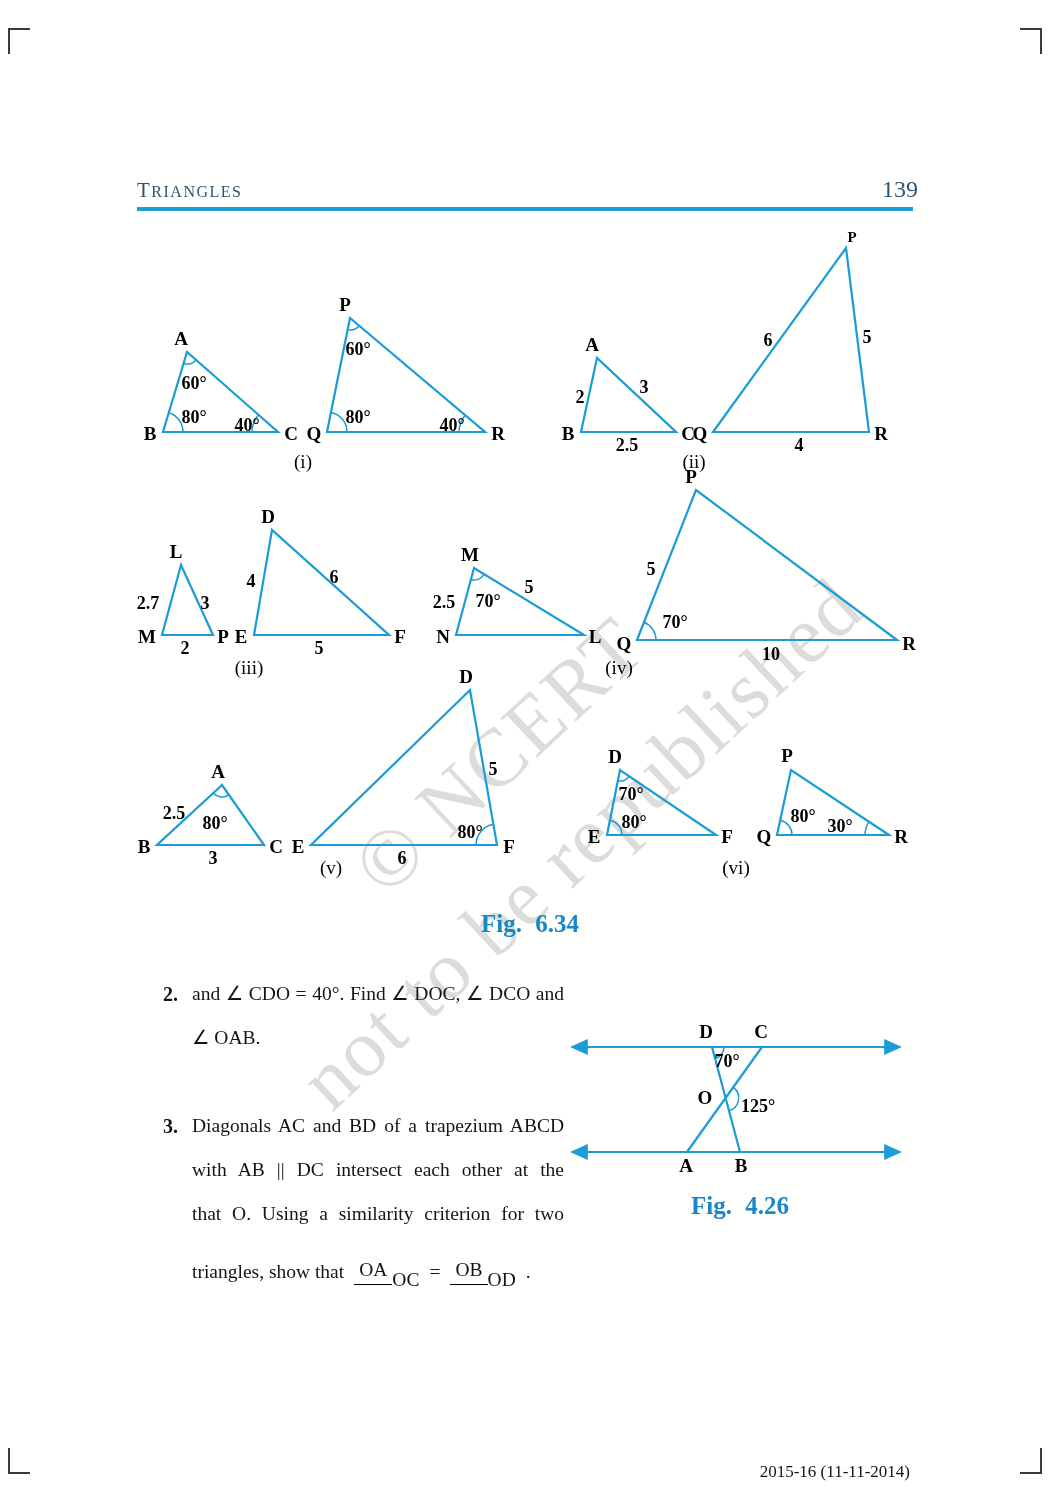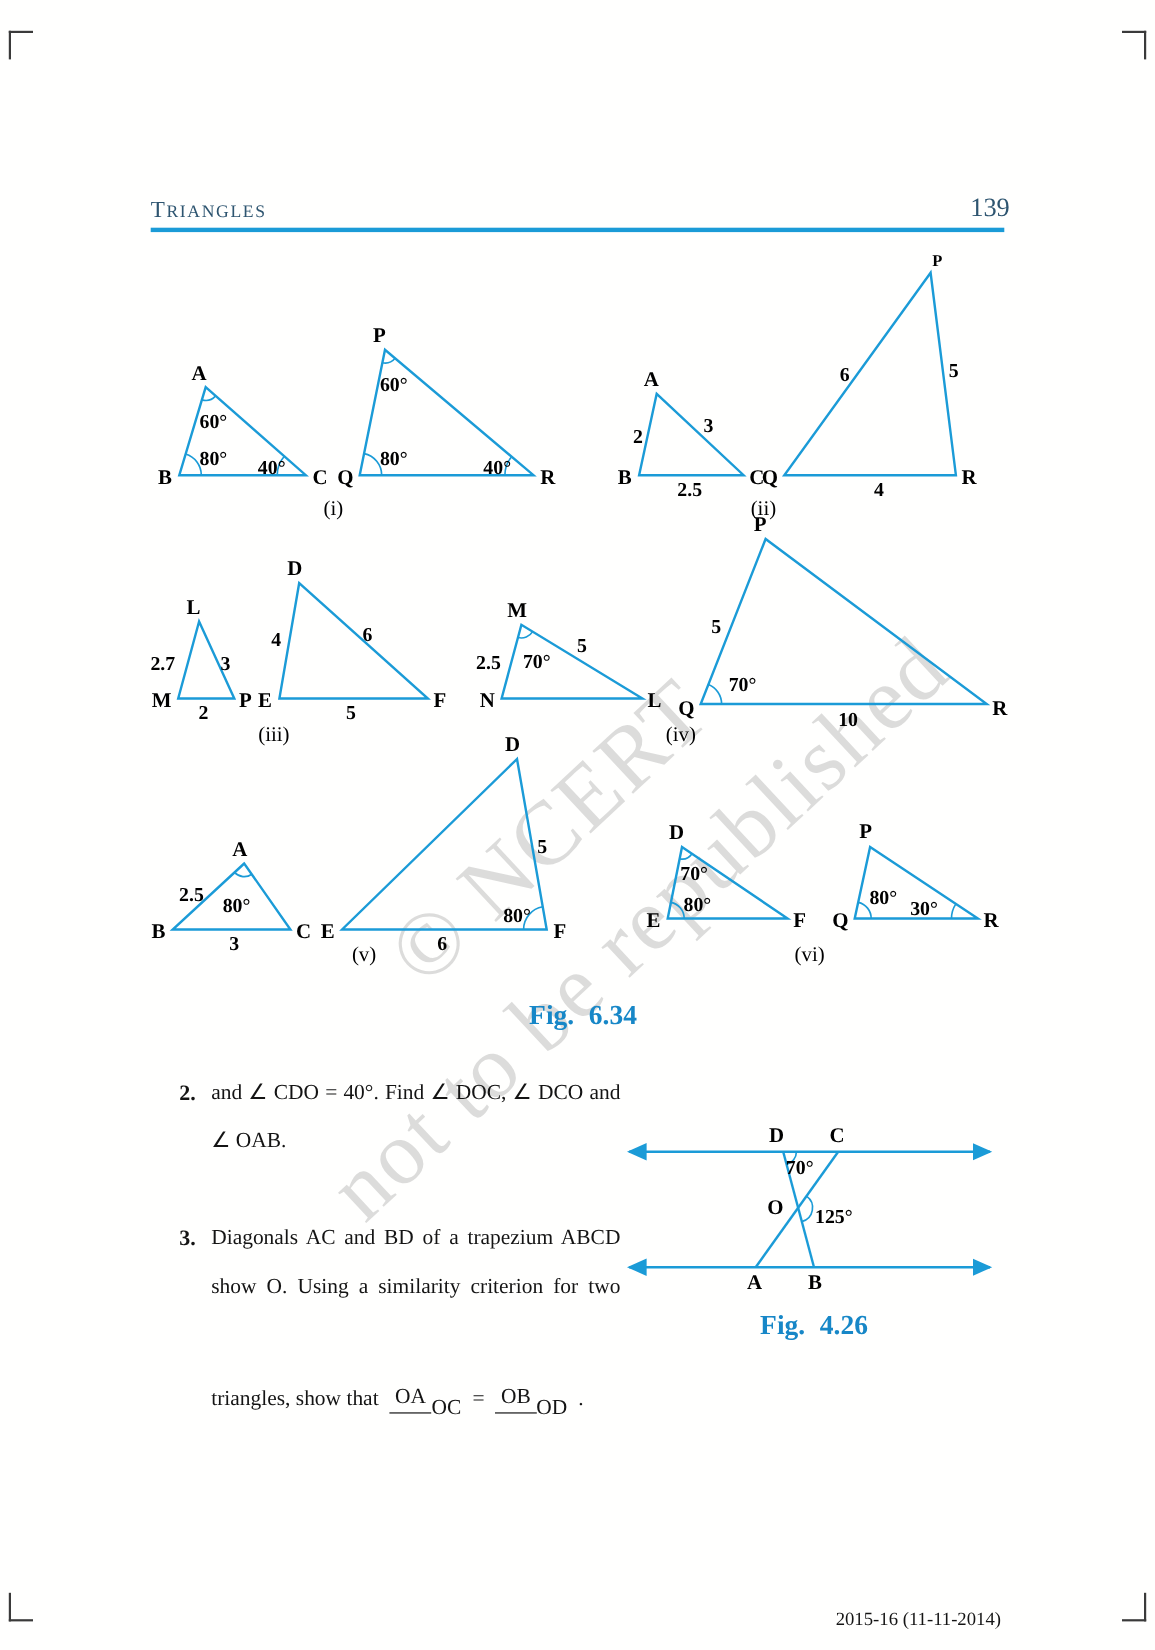--- a/index.html
+++ b/index.html
@@ -208,21 +208,22 @@
     <div class="q-body">
       <div class="ln just">and ∠ CDO = 40°. Find ∠ DOC, ∠ DCO and</div>
       <div class="ln">∠ OAB.</div>
     </div>
   </div>
 
   <div class="q" style="top:1104px">
     <div class="q-num">3.</div>
     <div class="q-body">
       <div class="ln just">Diagonals AC and BD of a trapezium ABCD</div>
-      <div class="ln just">show O. Using a similarity criterion for two</div>
+      <div class="ln just">with AB || DC intersect each other at the</div>
+      <div class="ln just">that O. Using a similarity criterion for two</div>
     </div>
   </div>
 
   <div class="q3-last">
     <span>triangles, show that</span>
     <span class="frac">
       <span class="fnum">OA</span>
       <span class="fden">OC</span>
     </span>
     <span>=</span>

